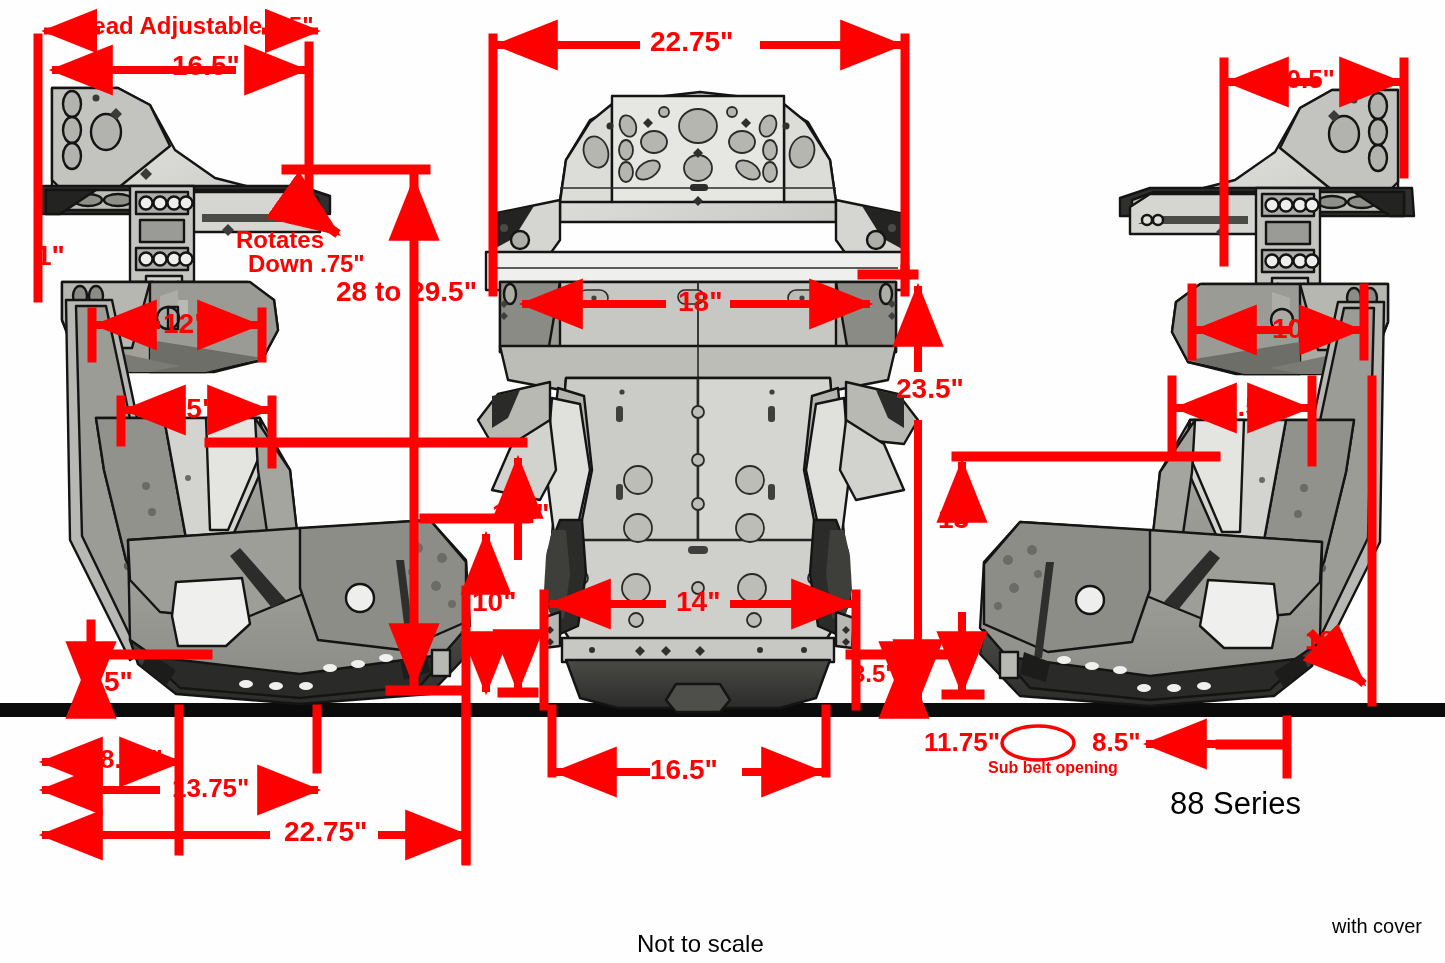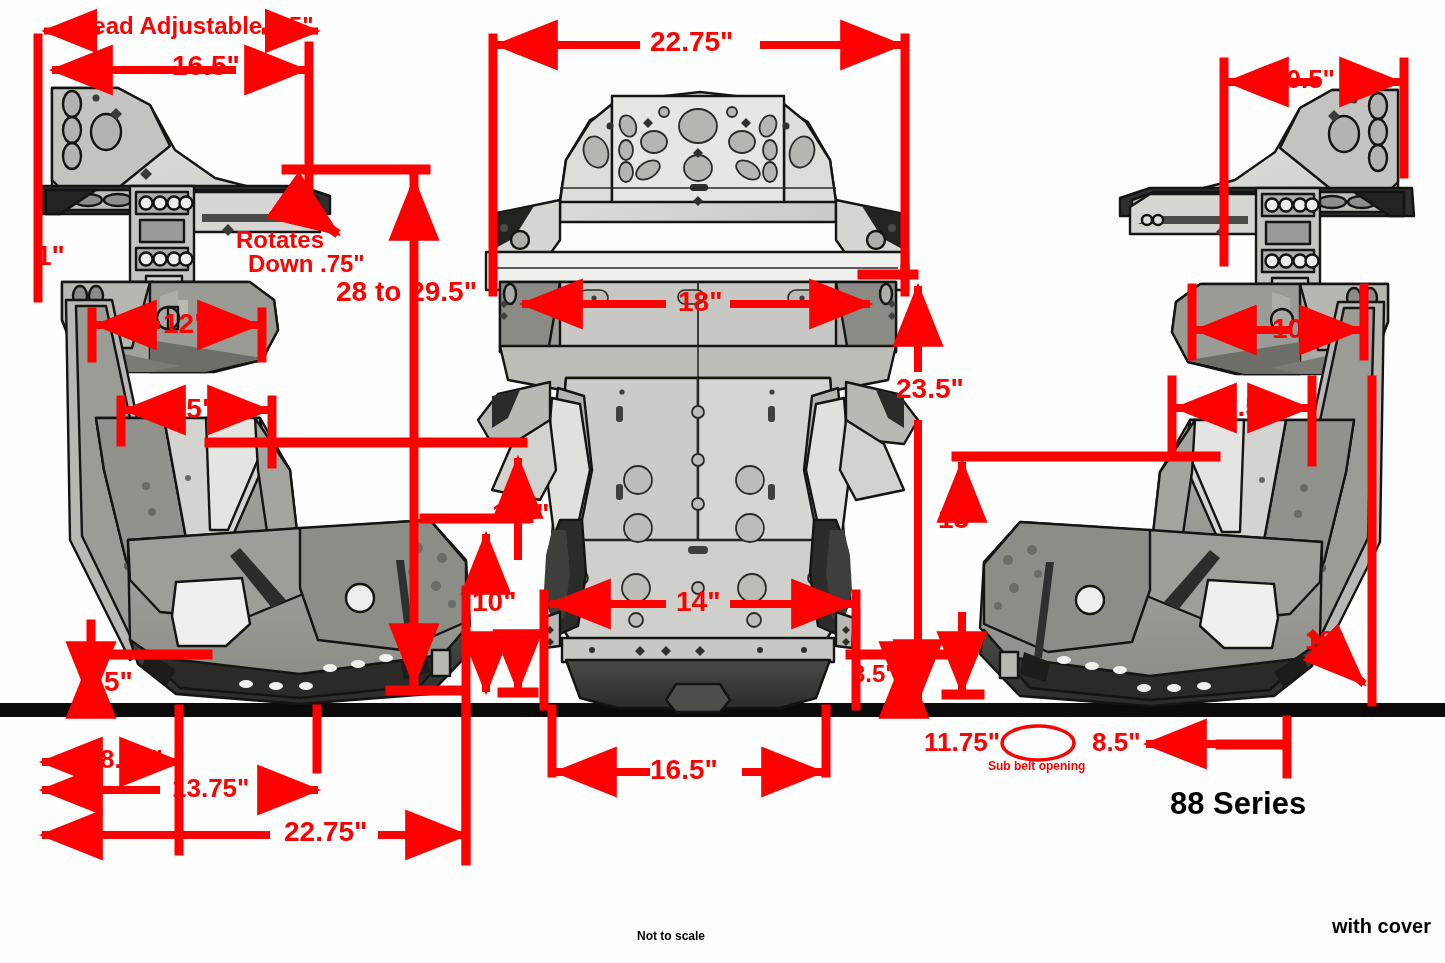--- a/index.html
+++ b/index.html
@@ -1,25 +1,25 @@
 <!DOCTYPE html>
 <html><head>
 <meta charset="utf-8">
 <style>
   html,body{margin:0;padding:0;background:#fff;}
   body{width:1445px;height:963px;font-family:"Liberation Sans",sans-serif;overflow:hidden;}
   #stage{position:relative;width:1445px;height:963px;background:#fefefe;}
   svg#draw{position:absolute;left:0;top:0;width:1445px;height:963px;}
   .dimtext{position:absolute;color:#ff0000;font-weight:bold;font-family:"Liberation Sans",sans-serif;white-space:nowrap;line-height:1;}
-  .blacktext{position:absolute;color:#000;font-weight:bold;font-family:"Liberation Sans",sans-serif;white-space:nowrap;line-height:1.15;}
+  .blacktext{position:absolute;color:#000;font-weight:normal;font-family:"Liberation Sans",sans-serif;white-space:nowrap;line-height:1.15;}
   .t28{font-size:28px;}
   .t26{font-size:26px;}
   .t24{font-size:24px;}
-  .t20{font-size:12px;}
-  .t14{font-size:12px;}
+  .t20{font-size:24px;}
+  .t14{font-size:16px;}
   .t31{font-size:31px;}
   .t18{font-size:20px;}
 </style>
 </head>
 <body>
 
 <div id="stage">
 
 <svg id="draw" viewBox="0 0 1445 963">
   <defs>

